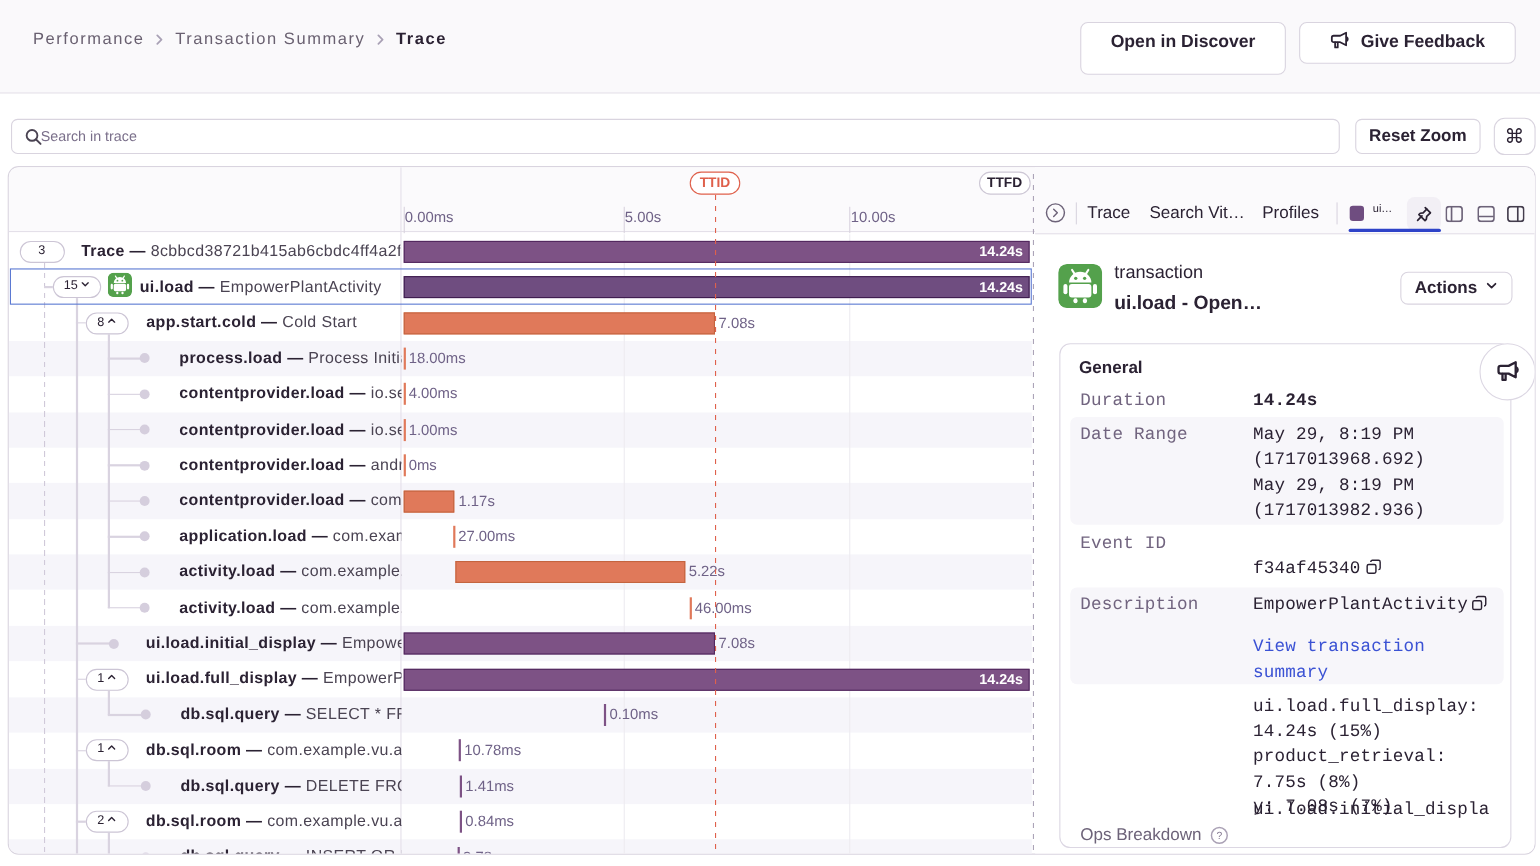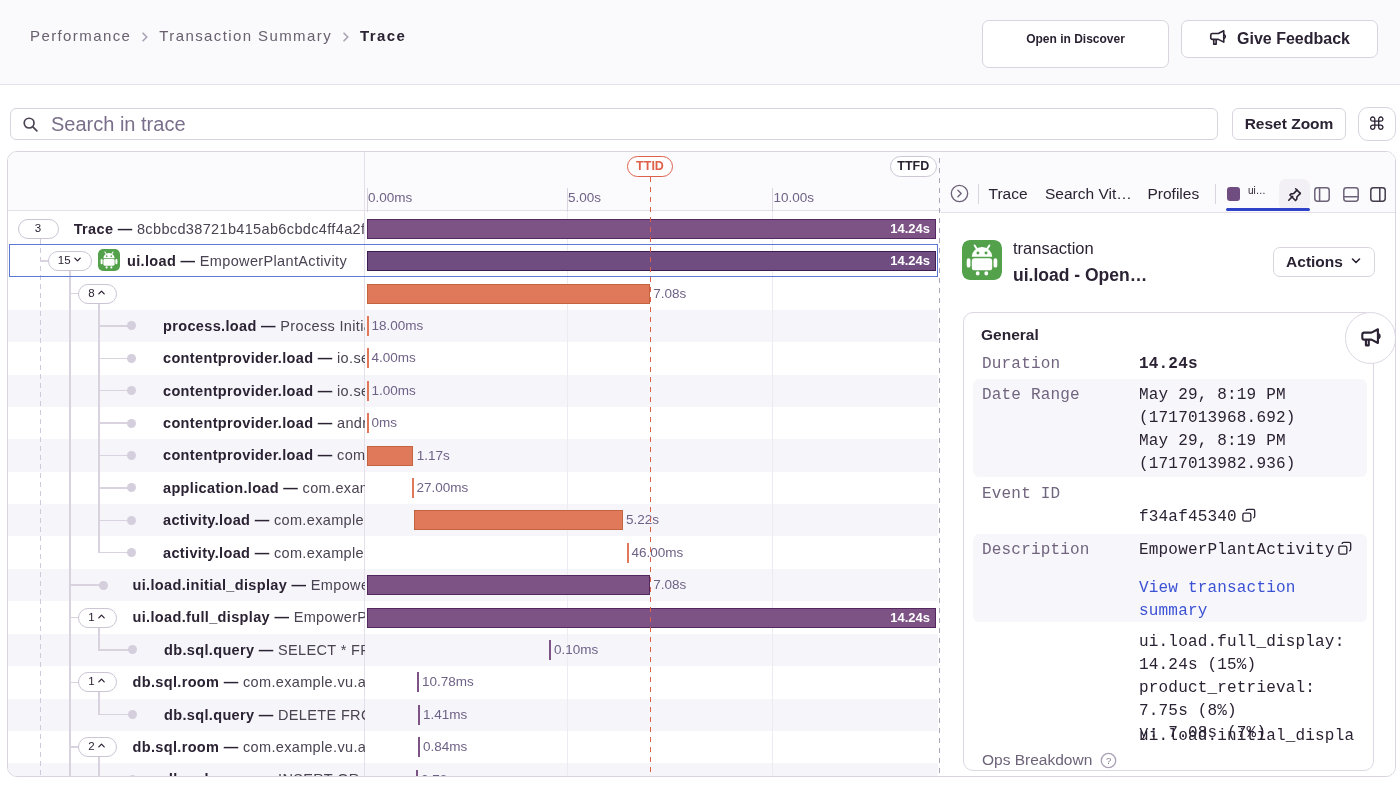--- a/index.html
+++ b/index.html
@@ -19,32 +19,32 @@
 .btn{position:absolute;background:#fff;border:1px solid #d9d4df;border-radius:6px;color:#2b2233;font-weight:700;text-align:center}
 </style></head>
 <body>
 
 <div class="abs" style="left:0px;top:0px;width:1400px;height:84.5px;background:#faf9fb;border-bottom:1px solid #e6e2ea;z-index:1"></div>
 <div class="abs" style="left:30px;top:27px;font-size:15px;letter-spacing:1.4px;color:#696070;z-index:2;white-space:nowrap">Performance<svg width="10" height="10" viewBox="0 0 10 10" style="margin:0 9px;vertical-align:-0.5px">
       <path d="M3 1.2 6.8 5 3 8.8" fill="none" stroke="#a9a1b5" stroke-width="1.6" stroke-linecap="round" stroke-linejoin="round"></path>
     </svg>Transaction Summary<svg width="10" height="10" viewBox="0 0 10 10" style="margin:0 9px;vertical-align:-0.5px">
       <path d="M3 1.2 6.8 5 3 8.8" fill="none" stroke="#a9a1b5" stroke-width="1.6" stroke-linecap="round" stroke-linejoin="round"></path>
     </svg><span style="color:#2b2233;font-weight:700">Trace</span></div>
-<div class="btn" style="left:982px;top:19.5px;width:187px;height:48px;line-height:36px;font-size:12px;border-radius:7px;z-index:2">Open in Discover</div>
+<div class="btn" style="left:982px;top:19.5px;width:187px;height:48px;line-height:36px;font-size:16px;border-radius:7px;z-index:2">Open in Discover</div>
 <div class="btn" style="left:1180.5px;top:19.5px;width:197px;height:38px;line-height:36px;font-size:16px;border-radius:7px;z-index:2"><span style="position:relative;top:4px;margin-right:9px"><svg width="20" height="20" viewBox="0 0 16 16" fill="none" stroke="#2b2233" stroke-width="1.3" stroke-linejoin="round" stroke-linecap="round">
         <path d="M12.6 2.2v9.1l-4.3-2.2H3.5a1.3 1.3 0 0 1-1.3-1.3V5.7a1.3 1.3 0 0 1 1.3-1.3h4.8l4.3-2.2z"></path>
         <path d="M4.6 9.3v3.6h1.9V9.4"></path>
         <path d="M12.9 5.3a1.7 1.7 0 0 1 0 3"></path>
       </svg></span>Give Feedback</div>
 <div class="abs" style="left:10px;top:108px;width:1208px;height:32px;border:1px solid #d9d4df;border-radius:6px;background:#fff;z-index:2">
     <span style="position:absolute;left:11px;top:7px"><svg width="17" height="17" viewBox="0 0 16 16" fill="none" stroke="#4a4352" stroke-width="1.6">
         <circle cx="6.7" cy="6.7" r="4.6"></circle>
         <path d="M10.2 10.2 14 14" stroke-linecap="round"></path>
       </svg></span>
-    <span style="position:absolute;left:40px;top:0;line-height:30px;font-size:20px;color:#7a6f8a">Search in trace</span>
+    <span style="position:absolute;left:26px;top:0;line-height:30px;font-size:13px;color:#7a6f8a">Search in trace</span>
   </div>
 <div class="btn" style="left:1232px;top:108px;width:114px;height:32px;line-height:30px;font-size:15.5px;z-index:2">Reset Zoom</div>
 <div class="btn" style="left:1358px;top:107px;width:37.5px;height:33.5px;line-height:32px;font-size:18px;font-weight:400;border-radius:10px;z-index:2">⌘</div>
 <div class="abs" id="tc" style="left:7px;top:151px;width:1389px;height:625.5px;border:1px solid #d9d4df;border-radius:10px;background:#fff;overflow:hidden;z-index:3">
 <div class="abs" style="left:0px;top:157.7px;width:929.5px;height:32.4px;background:#f6f5fa;z-index:1"></div>
 <div class="abs" style="left:0px;top:222.5px;width:929.5px;height:32.4px;background:#f6f5fa;z-index:1"></div>
 <div class="abs" style="left:0px;top:287.3px;width:929.5px;height:32.4px;background:#f6f5fa;z-index:1"></div>
 <div class="abs" style="left:0px;top:352.1px;width:929.5px;height:32.4px;background:#f6f5fa;z-index:1"></div>
 <div class="abs" style="left:0px;top:416.9px;width:929.5px;height:32.4px;background:#f6f5fa;z-index:1"></div>
 <div class="abs" style="left:0px;top:481.7px;width:929.5px;height:32.4px;background:#f6f5fa;z-index:1"></div>
@@ -104,20 +104,21 @@
             <path d="M9 5.6 7.8 3.7M15 5.6l1.2-1.9"></path>
           </g>
           <g fill="#54a14c">
             <circle cx="9.7" cy="8" r="0.85"></circle>
             <circle cx="14.3" cy="8" r="0.85"></circle>
           </g>
         </svg></span><b>ui.load</b><span class="sep"> — </span>EmpowerPlantActivity</div>
 <div class="pill" style="left:69.5px;top:131.5px;width:39px">8<svg width="9" height="9" viewBox="0 0 10 10" style="margin-left:2px">
         <path d="M2 6.5 5 3.5 8 6.5" fill="none" stroke="#2b2233" stroke-width="1.4" stroke-linecap="round" stroke-linejoin="round"></path>
       </svg></div>
+<div class="abs row-label" style="left:125px;top:125.3px;width:231.5px;height:32.4px;z-index:6"><b>app.start.cold</b><span class="sep"> — </span>Cold Start</div>
 <div class="dot" style="left:119.0px;top:169.39999999999998px"></div>
 <div class="abs row-label" style="left:155px;top:157.7px;width:201.5px;height:32.4px;z-index:6"><b>process.load</b><span class="sep"> — </span>Process Initialization</div>
 <div class="dot" style="left:119.0px;top:201.79999999999998px"></div>
 <div class="abs row-label" style="left:155px;top:190.1px;width:201.5px;height:32.4px;z-index:6"><b>contentprovider.load</b><span class="sep"> — </span>io.sentry.android.core.SentryInitProvider</div>
 <div class="dot" style="left:119.0px;top:234.2px"></div>
 <div class="abs row-label" style="left:155px;top:222.5px;width:201.5px;height:32.4px;z-index:6"><b>contentprovider.load</b><span class="sep"> — </span>io.sentry.android.core.SentryPerformanceProvider</div>
 <div class="dot" style="left:119.0px;top:266.59999999999997px"></div>
 <div class="abs row-label" style="left:155px;top:254.89999999999998px;width:201.5px;height:32.4px;z-index:6"><b>contentprovider.load</b><span class="sep"> — </span>androidx.startup.InitializationProvider</div>
 <div class="dot" style="left:119.0px;top:298.99999999999994px"></div>
 <div class="abs row-label" style="left:155px;top:287.29999999999995px;width:201.5px;height:32.4px;z-index:6"><b>contentprovider.load</b><span class="sep"> — </span>com.example.vu.android.MyProvider</div>

